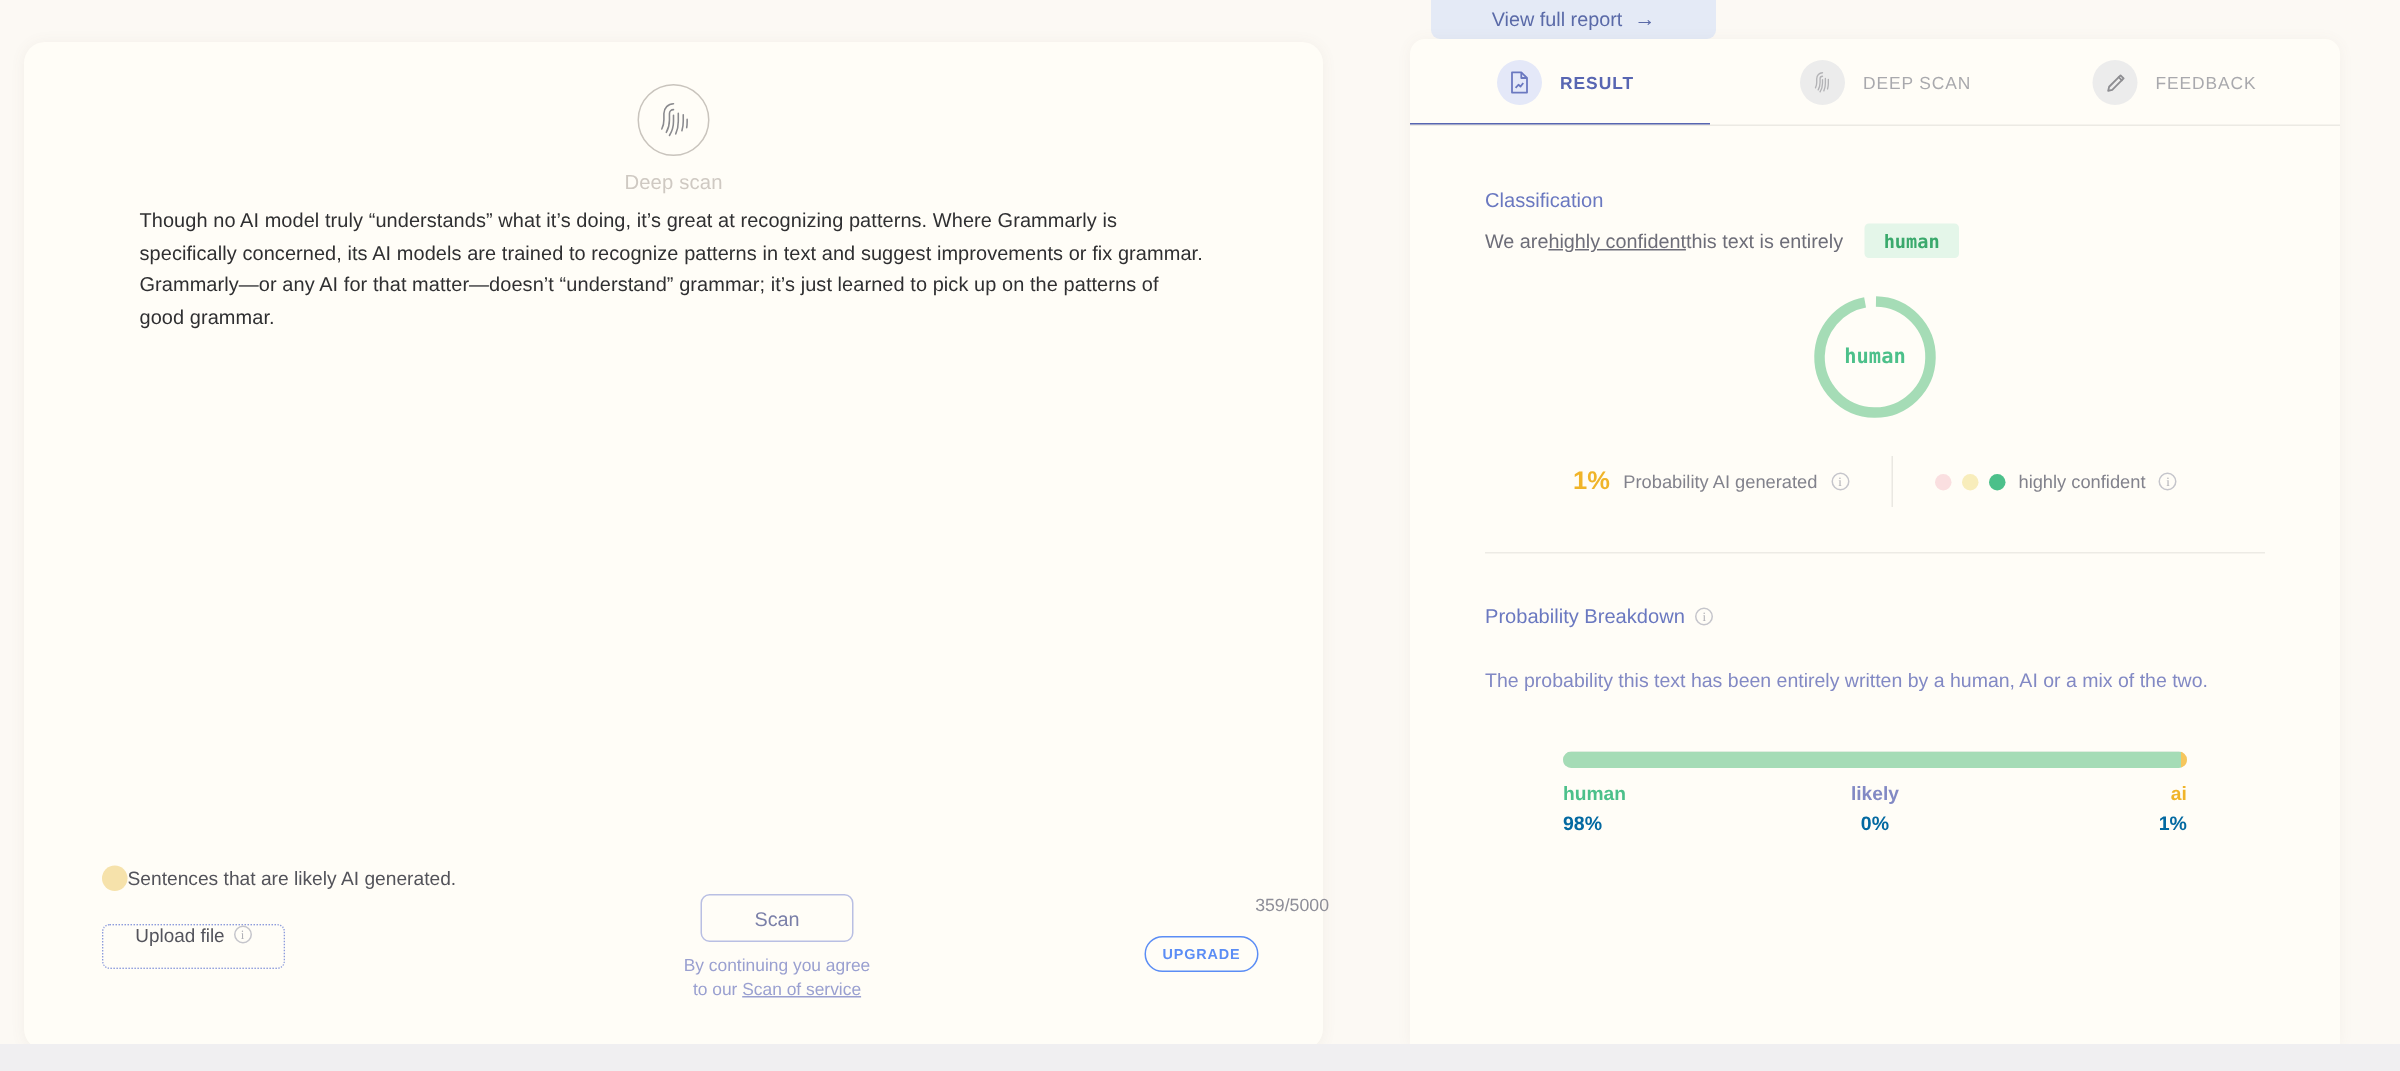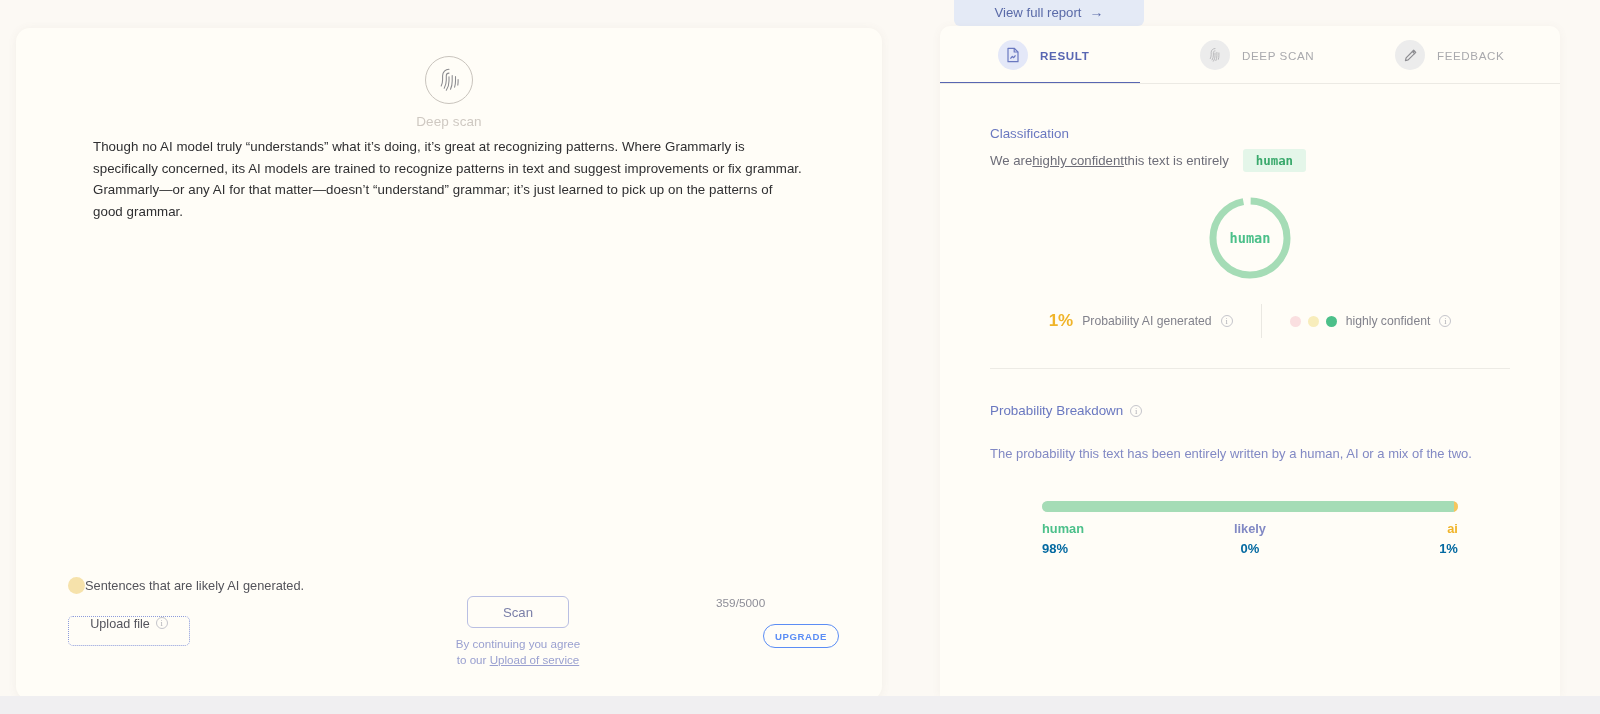--- a/index.html
+++ b/index.html
@@ -56,21 +56,21 @@
   .scan-zone { position: absolute; left: 402px; top: 568px; width: 200px; text-align: center; }
   .scan-btn {
     width: 102px; height: 32px; border: 1px solid #b9bfe3; border-radius: 6px;
     background: #fffdf7; color: #7a7fa8; font-size: 13.2px;
     display: flex; align-items: center; justify-content: center; margin: 0 auto;
     cursor: pointer;
   }
   .terms { margin-top: 8px; font-size: 11.6px; line-height: 15.5px; color: #9aa0d0; text-align: center; }
   .terms a { color: #9aa0d0; text-decoration: underline; }
 
-  .quota-zone { position: absolute; left: 700px; top: 568px; width: 170px; text-align: left; }
+  .quota-zone { position: absolute; left: 700px; top: 568px; width: 170px; text-align: right; }
   .quota-count { font-size: 11.8px; color: #8e8e98; }
   .upgrade-btn {
     margin: 14px auto 0; width: 76px; height: 24px;
     border: 1.3px solid #5b8df5; border-radius: 12px;
     background: #fffdf7; color: #5b8df5;
     font-size: 9.6px; font-weight: bold; letter-spacing: .55px;
     display: flex; align-items: center; justify-content: center; cursor: pointer;
   }
 
   
@@ -221,21 +221,21 @@
     <div class="upload-btn">
       <span>Upload file</span>
       <span class="info-i">i</span>
     </div>
 
     <div class="scan-zone">
       <div class="scan-btn">Scan</div>
       <div class="terms">
         <div>By continuing you agree</div>
         <div>
-          <span>to our </span><a href="#">Upload of service</a>
+          <span>to our </span><a href="#">Scan of service</a>
         </div>
       </div>
     </div>
 
     <div class="quota-zone">
       <div class="quota-count">359/5000</div>
       <div class="upgrade-btn">UPGRADE</div>
     </div>
 
   </div>

